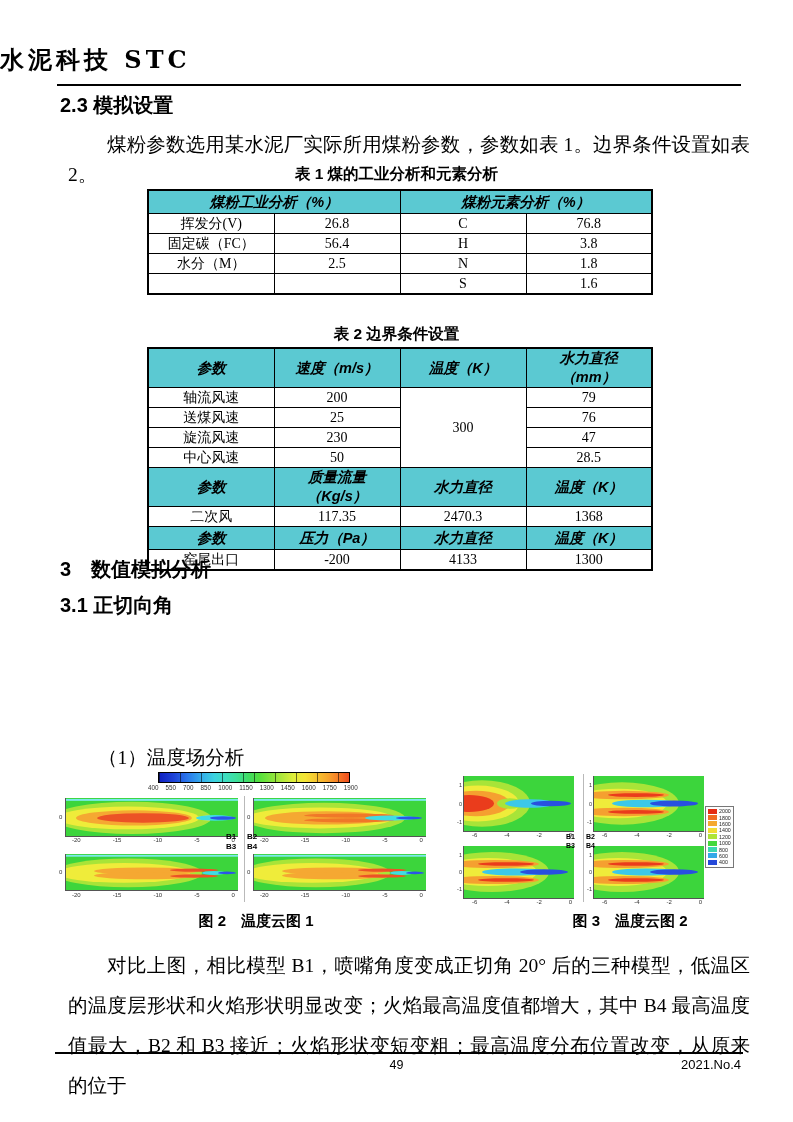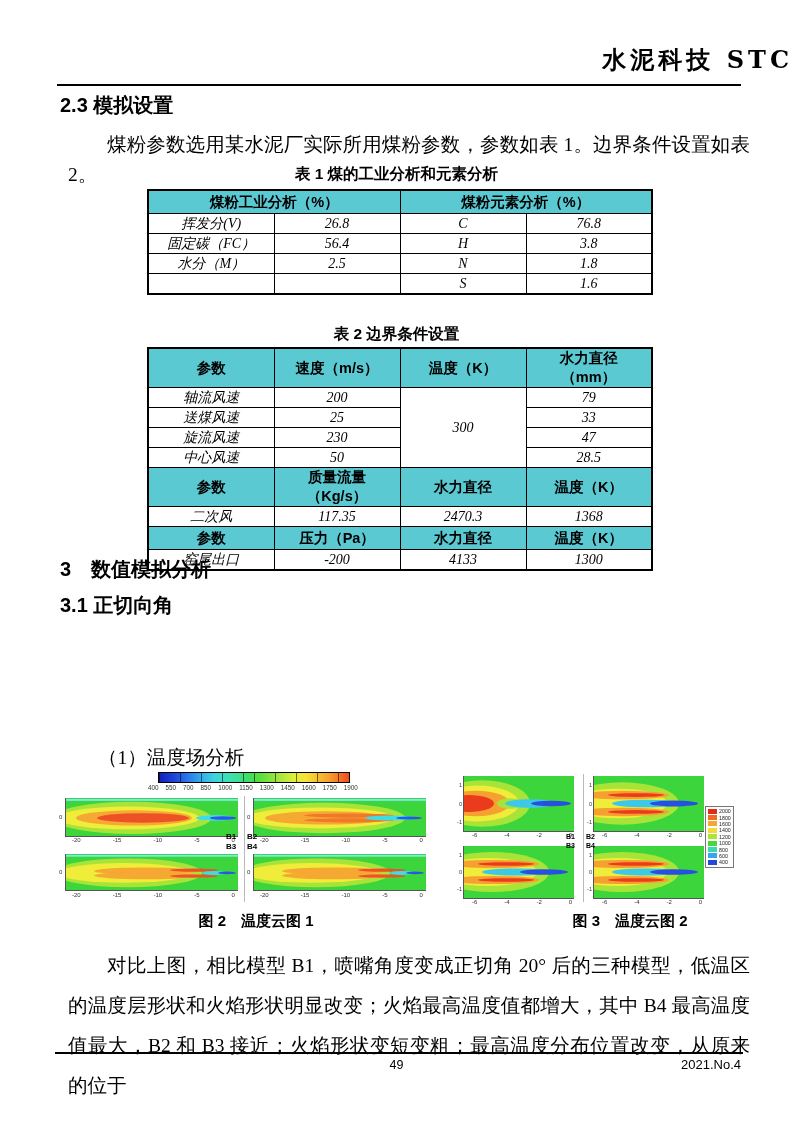--- a/index.html
+++ b/index.html
@@ -1,19 +1,19 @@
 <!DOCTYPE html>
 <html style="--table-header-bg: #5bc9d2; --contour-green: #3cd53c; --flame-yellow: #efec3a; --flame-orange: #f5a832; --flame-red: #ec5226; --streak-cyan: #40dce4; --streak-blue: #2b55e8;"><head>
 <meta charset="utf-8">
 <style>
   html,body { margin:0; padding:0; background:#ffffff; }
   .page { position:relative; width:793px; height:1122px; background:#fff; overflow:hidden;
           font-family:"Liberation Serif", serif; color:#000; }
 
-  .journal-title { position:absolute; top:44px; left:0; width:100%; text-align:right;
+  .journal-title { position:absolute; top:44px; left:0; width:100%; text-align:left;
           font-family:"DejaVu Serif", serif; font-size:24px; font-weight:bold; letter-spacing:4px; }
   .hrule { position:absolute; height:2px; background:#000; }
   #header-rule { top:84px; left:57px; width:684px; }
 
   .h-sec { position:absolute; left:60px; font-family:"Liberation Sans", sans-serif; font-weight:bold;
            font-size:20px; margin:0; }
   #sec23 { top:92px; }
   #sec3  { top:556px; }
   #sec31 { top:592px; }
 
@@ -24,24 +24,24 @@
   #p3 { top:938px; line-height:40px; text-indent:2em; }
   #sub1 { position:absolute; left:60px; top:740px; font-size:19.5px; padding-left:34px; margin:4px; }
 
   .tcaption { position:absolute; left:0; width:100%; text-align:center;
           font-family:"Liberation Sans", sans-serif; font-size:15.5px; font-weight:600; }
   #t1caption { top:164px; }
   #t2caption { top:324px; }
 
   .dtable { position:absolute; left:147px; width:506px; border-collapse:collapse;
             border:2px solid #000; text-align:center; font-size:14px; table-layout:fixed; }
-  .dtable td { border:1px solid #000; height:19px; padding:0 16px; overflow:hidden;font-style:italic; }
+  .dtable td { border:1px solid #000; height:19px; padding:0 16px; overflow:hidden; }
   .dtable th { border:1px solid #000; height:22px; padding:0 8px;
                background:var(--table-header-bg,#5bc9d2);
-               font-family:"Liberation Sans", sans-serif; font-size:14.5px; font-weight:bold; }
+               font-family:"Liberation Sans", sans-serif; font-size:14.5px; font-weight:bold;font-style:italic; }
   #table1 { top:189px; }
   #table2 { top:347px; }
 
   #figures { position:absolute; left:60px; top:770px; width:682px; height:170px; }
   .plot { position:absolute; border-left:1px solid #555; border-bottom:1px solid #555; }
   .psvg { display:block; width:100%; height:100%; }
   .ticks { position:absolute; display:flex; justify-content:space-between;
            font-family:"Liberation Sans", sans-serif; font-size:6px; color:#333; }
   .vticks { position:absolute; display:flex; flex-direction:column; justify-content:space-between;
            font-family:"Liberation Sans", sans-serif; font-size:5.5px; color:#333; text-align:right; }
@@ -203,21 +203,21 @@
     </tr>
     <tr>
       <td>轴流风速</td>
       <td>200</td>
       <td rowspan="4">300</td>
       <td>79</td>
     </tr>
     <tr>
       <td>送煤风速</td>
       <td>25</td>
-      <td>33</td>
+      <td>76</td>
     </tr>
     <tr>
       <td>旋流风速</td>
       <td>230</td>
       <td>47</td>
     </tr>
     <tr>
       <td>中心风速</td>
       <td>50</td>
       <td>28.5</td>

